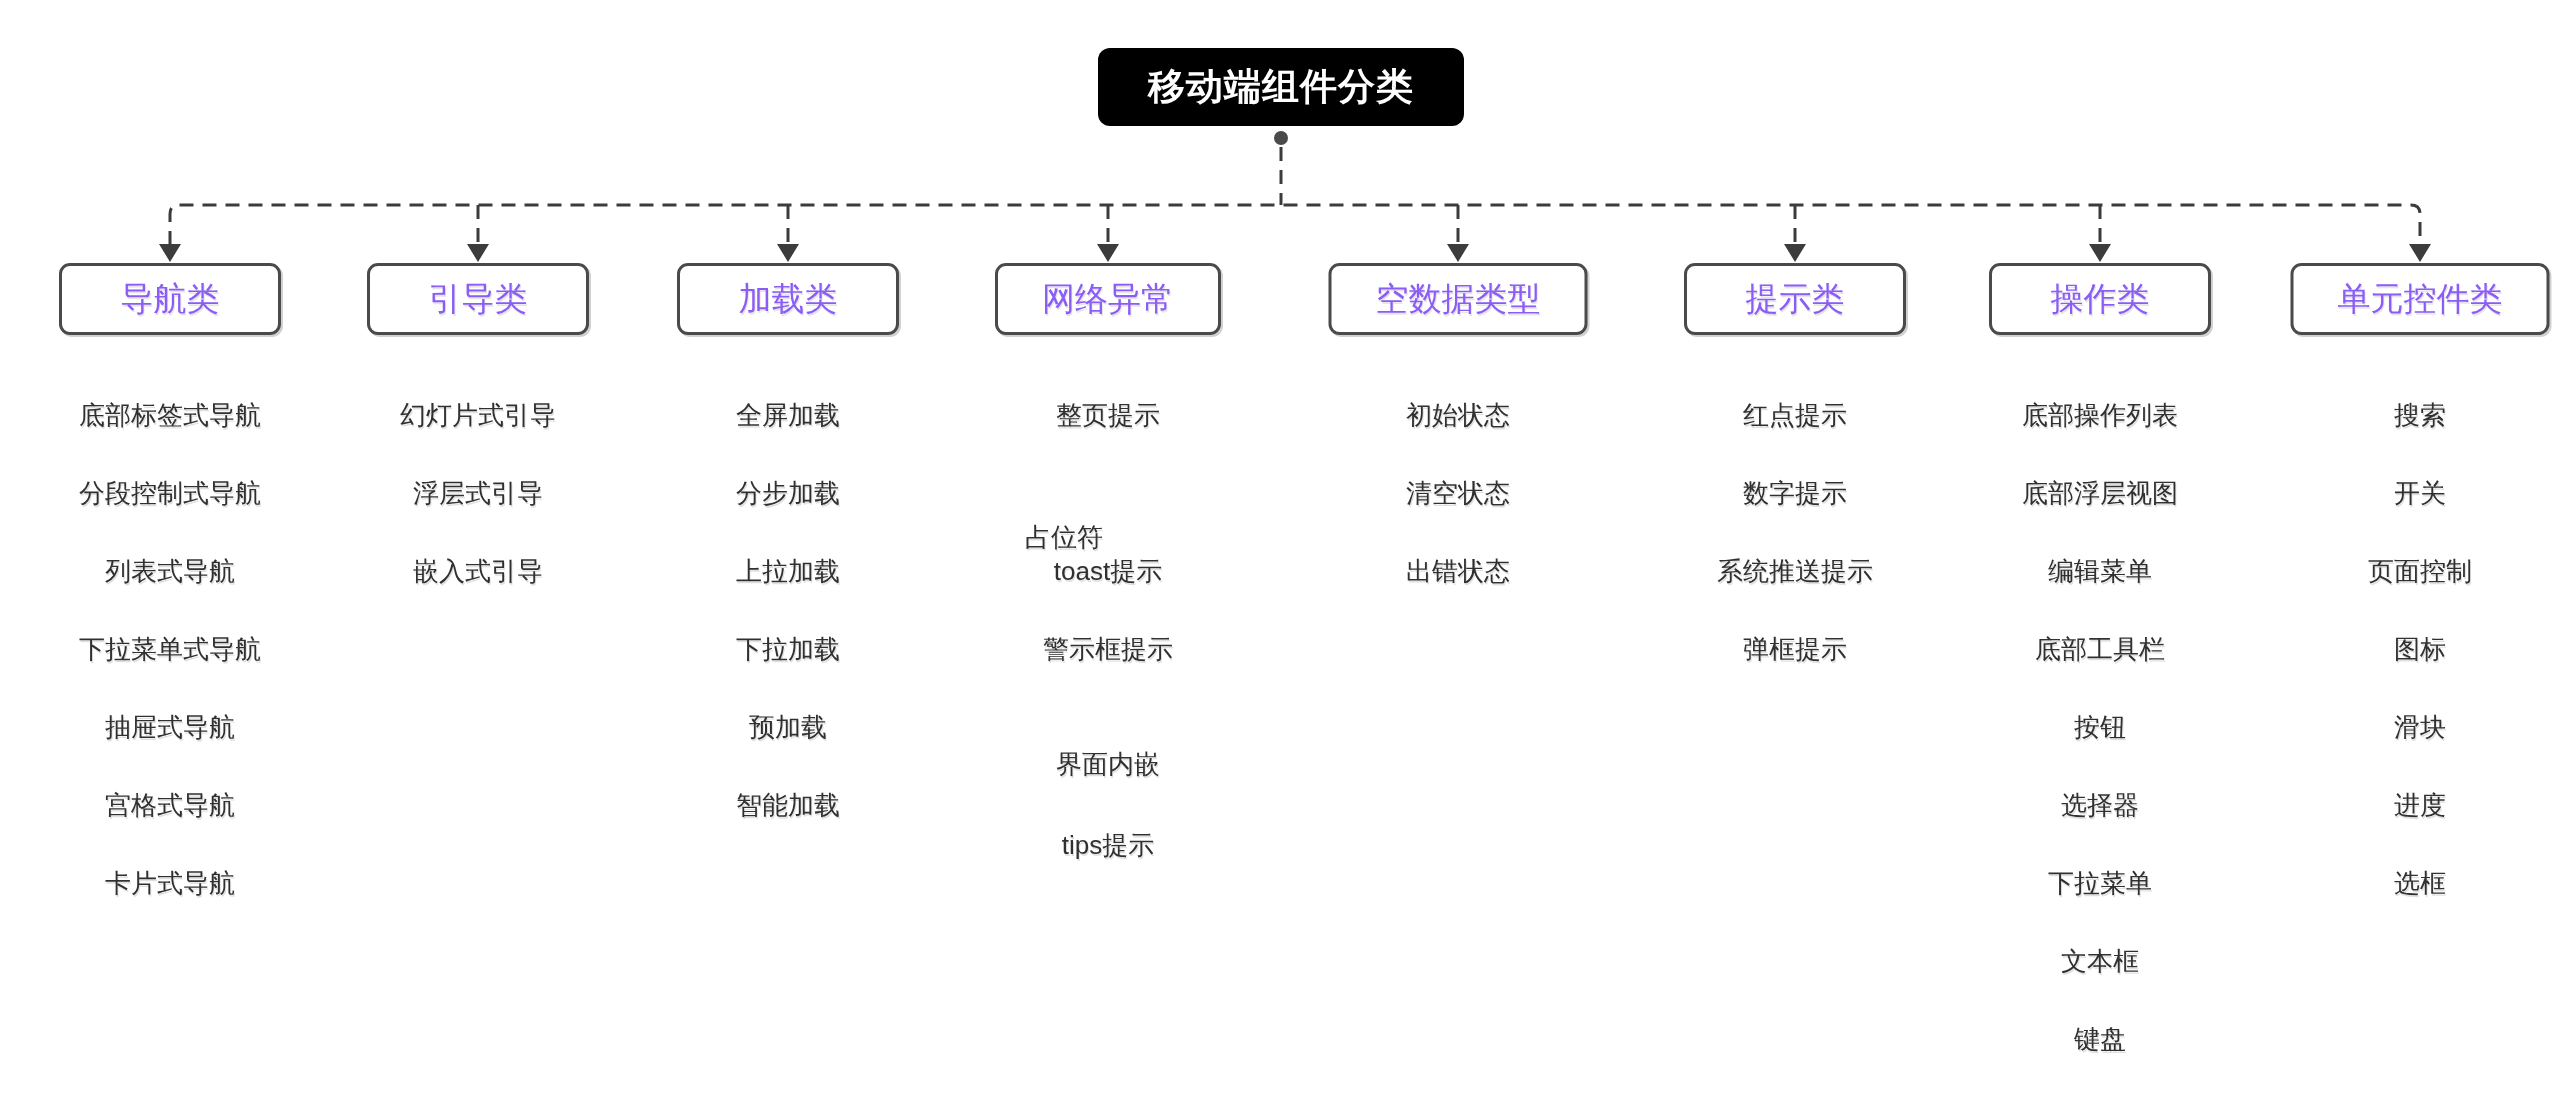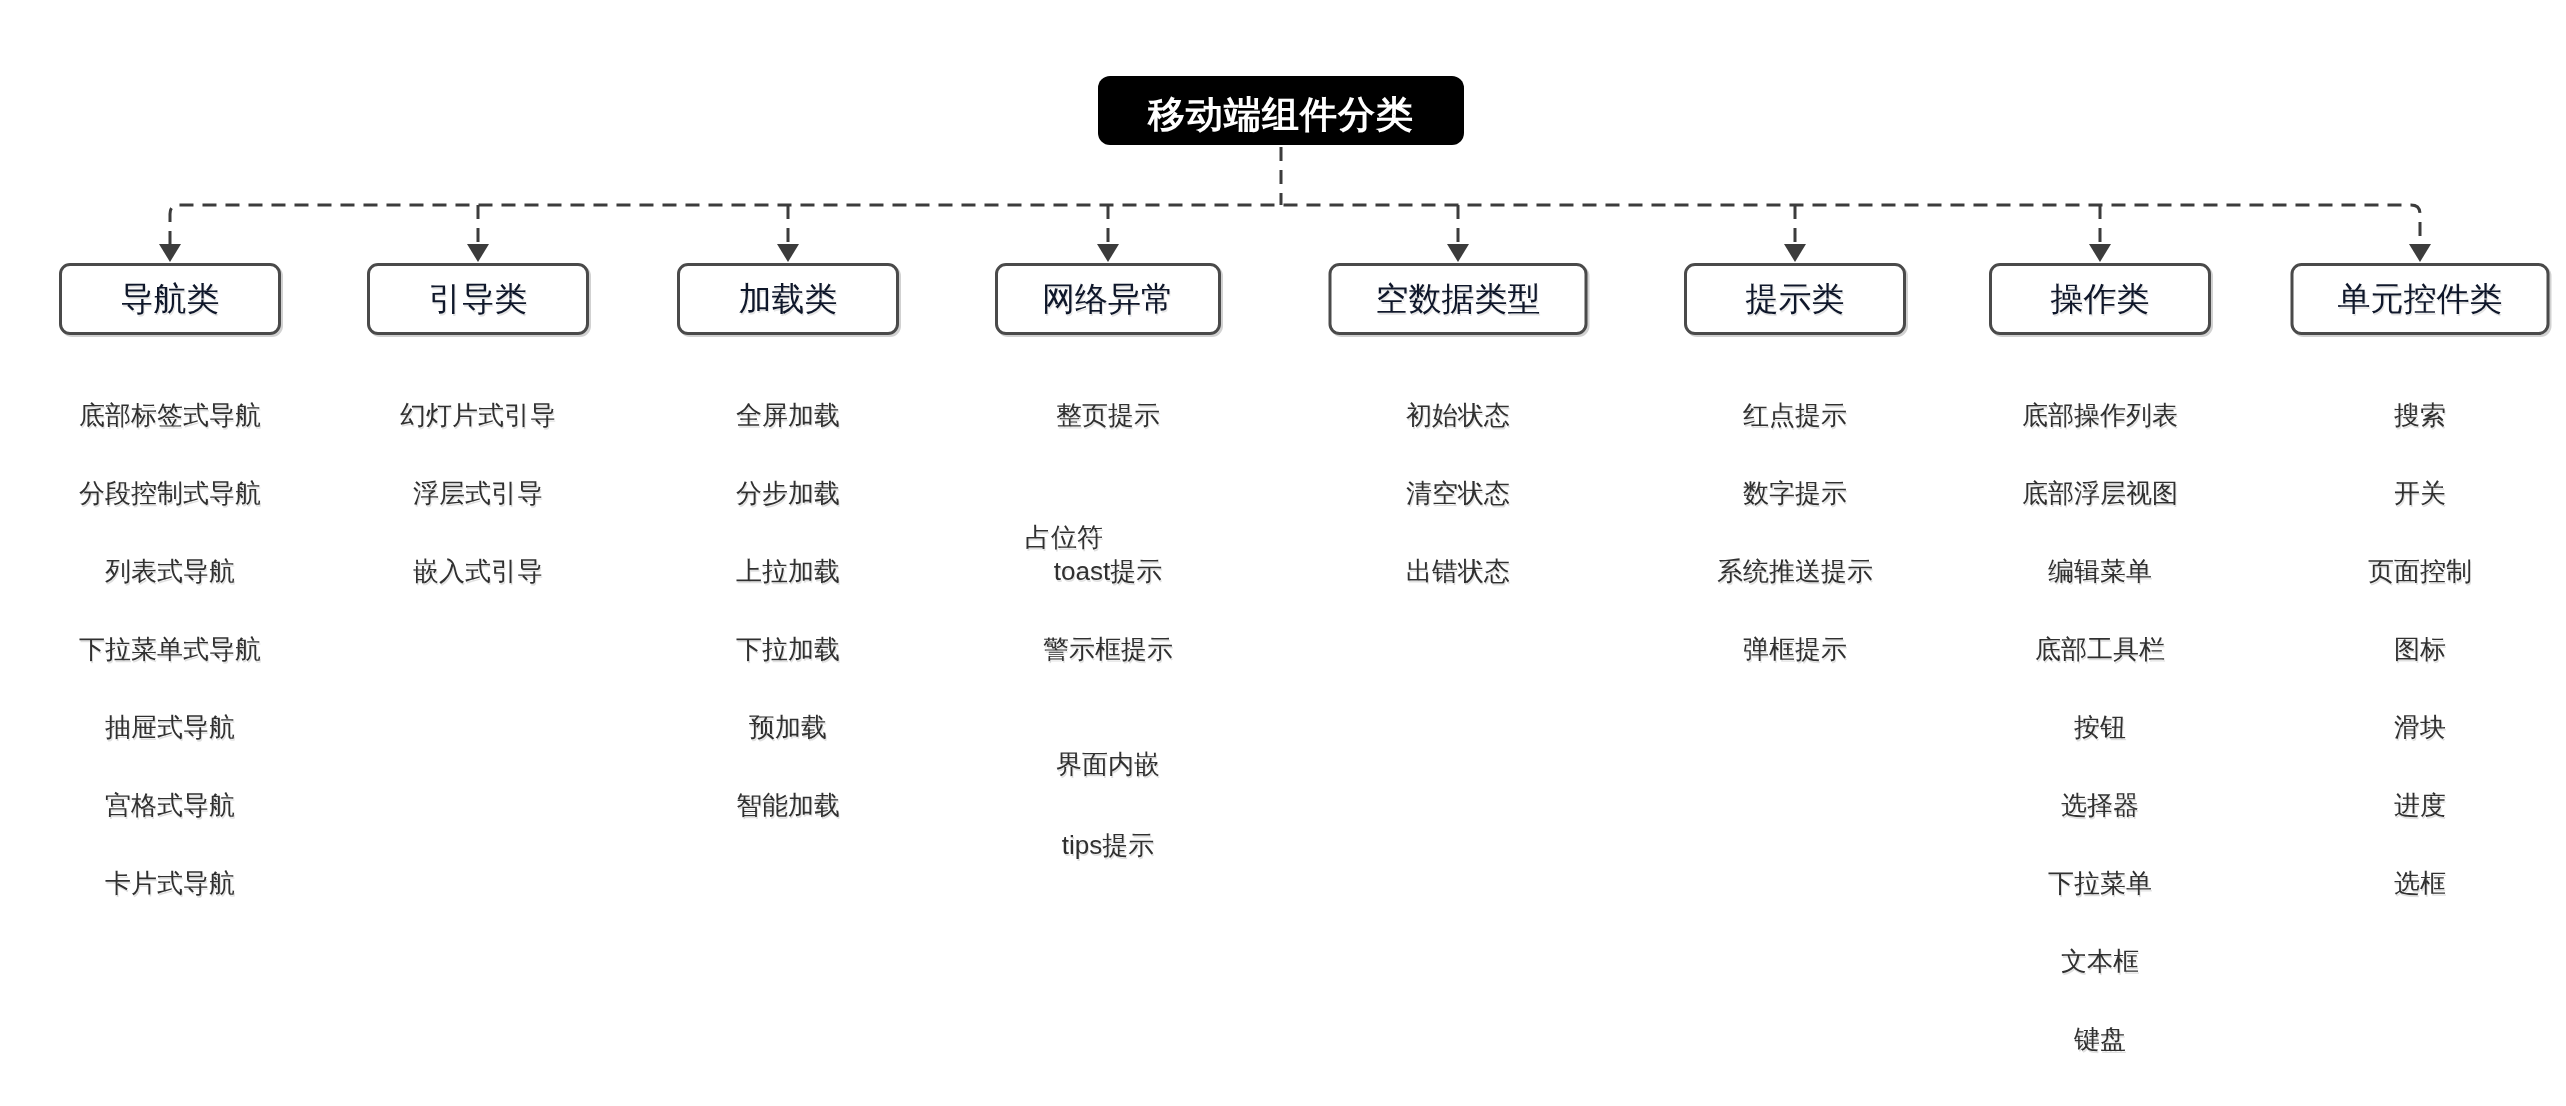--- a/index.html
+++ b/index.html
@@ -21,42 +21,41 @@
   }
   svg.connectors{position:absolute;left:0;top:0;z-index:1;}
   .root-node{
     position:absolute;
     z-index:3;
     transform:translateX(-50%);
     background:var(--title-bg);
     color:var(--title-text);
     font-size:37px;
     font-weight:bold;
-    height:69px;
+    height:78px;
     line-height:78px;
     padding:0 50px;
     border-radius:12px;
     white-space:nowrap;
     letter-spacing:1px;
-    margin-top:28px;
   }
   .cat-node{
     position:absolute;
     z-index:3;
     transform:translateX(-50%);
     background:#ffffff;
     border:3px solid var(--border);
     border-radius:11px;
     height:72px;
     line-height:66px;
     min-width:222px;
     padding:0 44px;
     text-align:center;
     font-size:33px;
-    color:#0f172a;
+    color:#8b5cf6;
     white-space:nowrap;
     box-shadow:2px 2px 0 rgba(0,0,0,0.18);
     text-shadow:1px 2px 0 rgba(0,0,0,0.10);
   }
   .child-node{
     position:absolute;
     z-index:2;
     transform:translate(-50%,-50%);
     font-size:26px;
     color:#303030;

